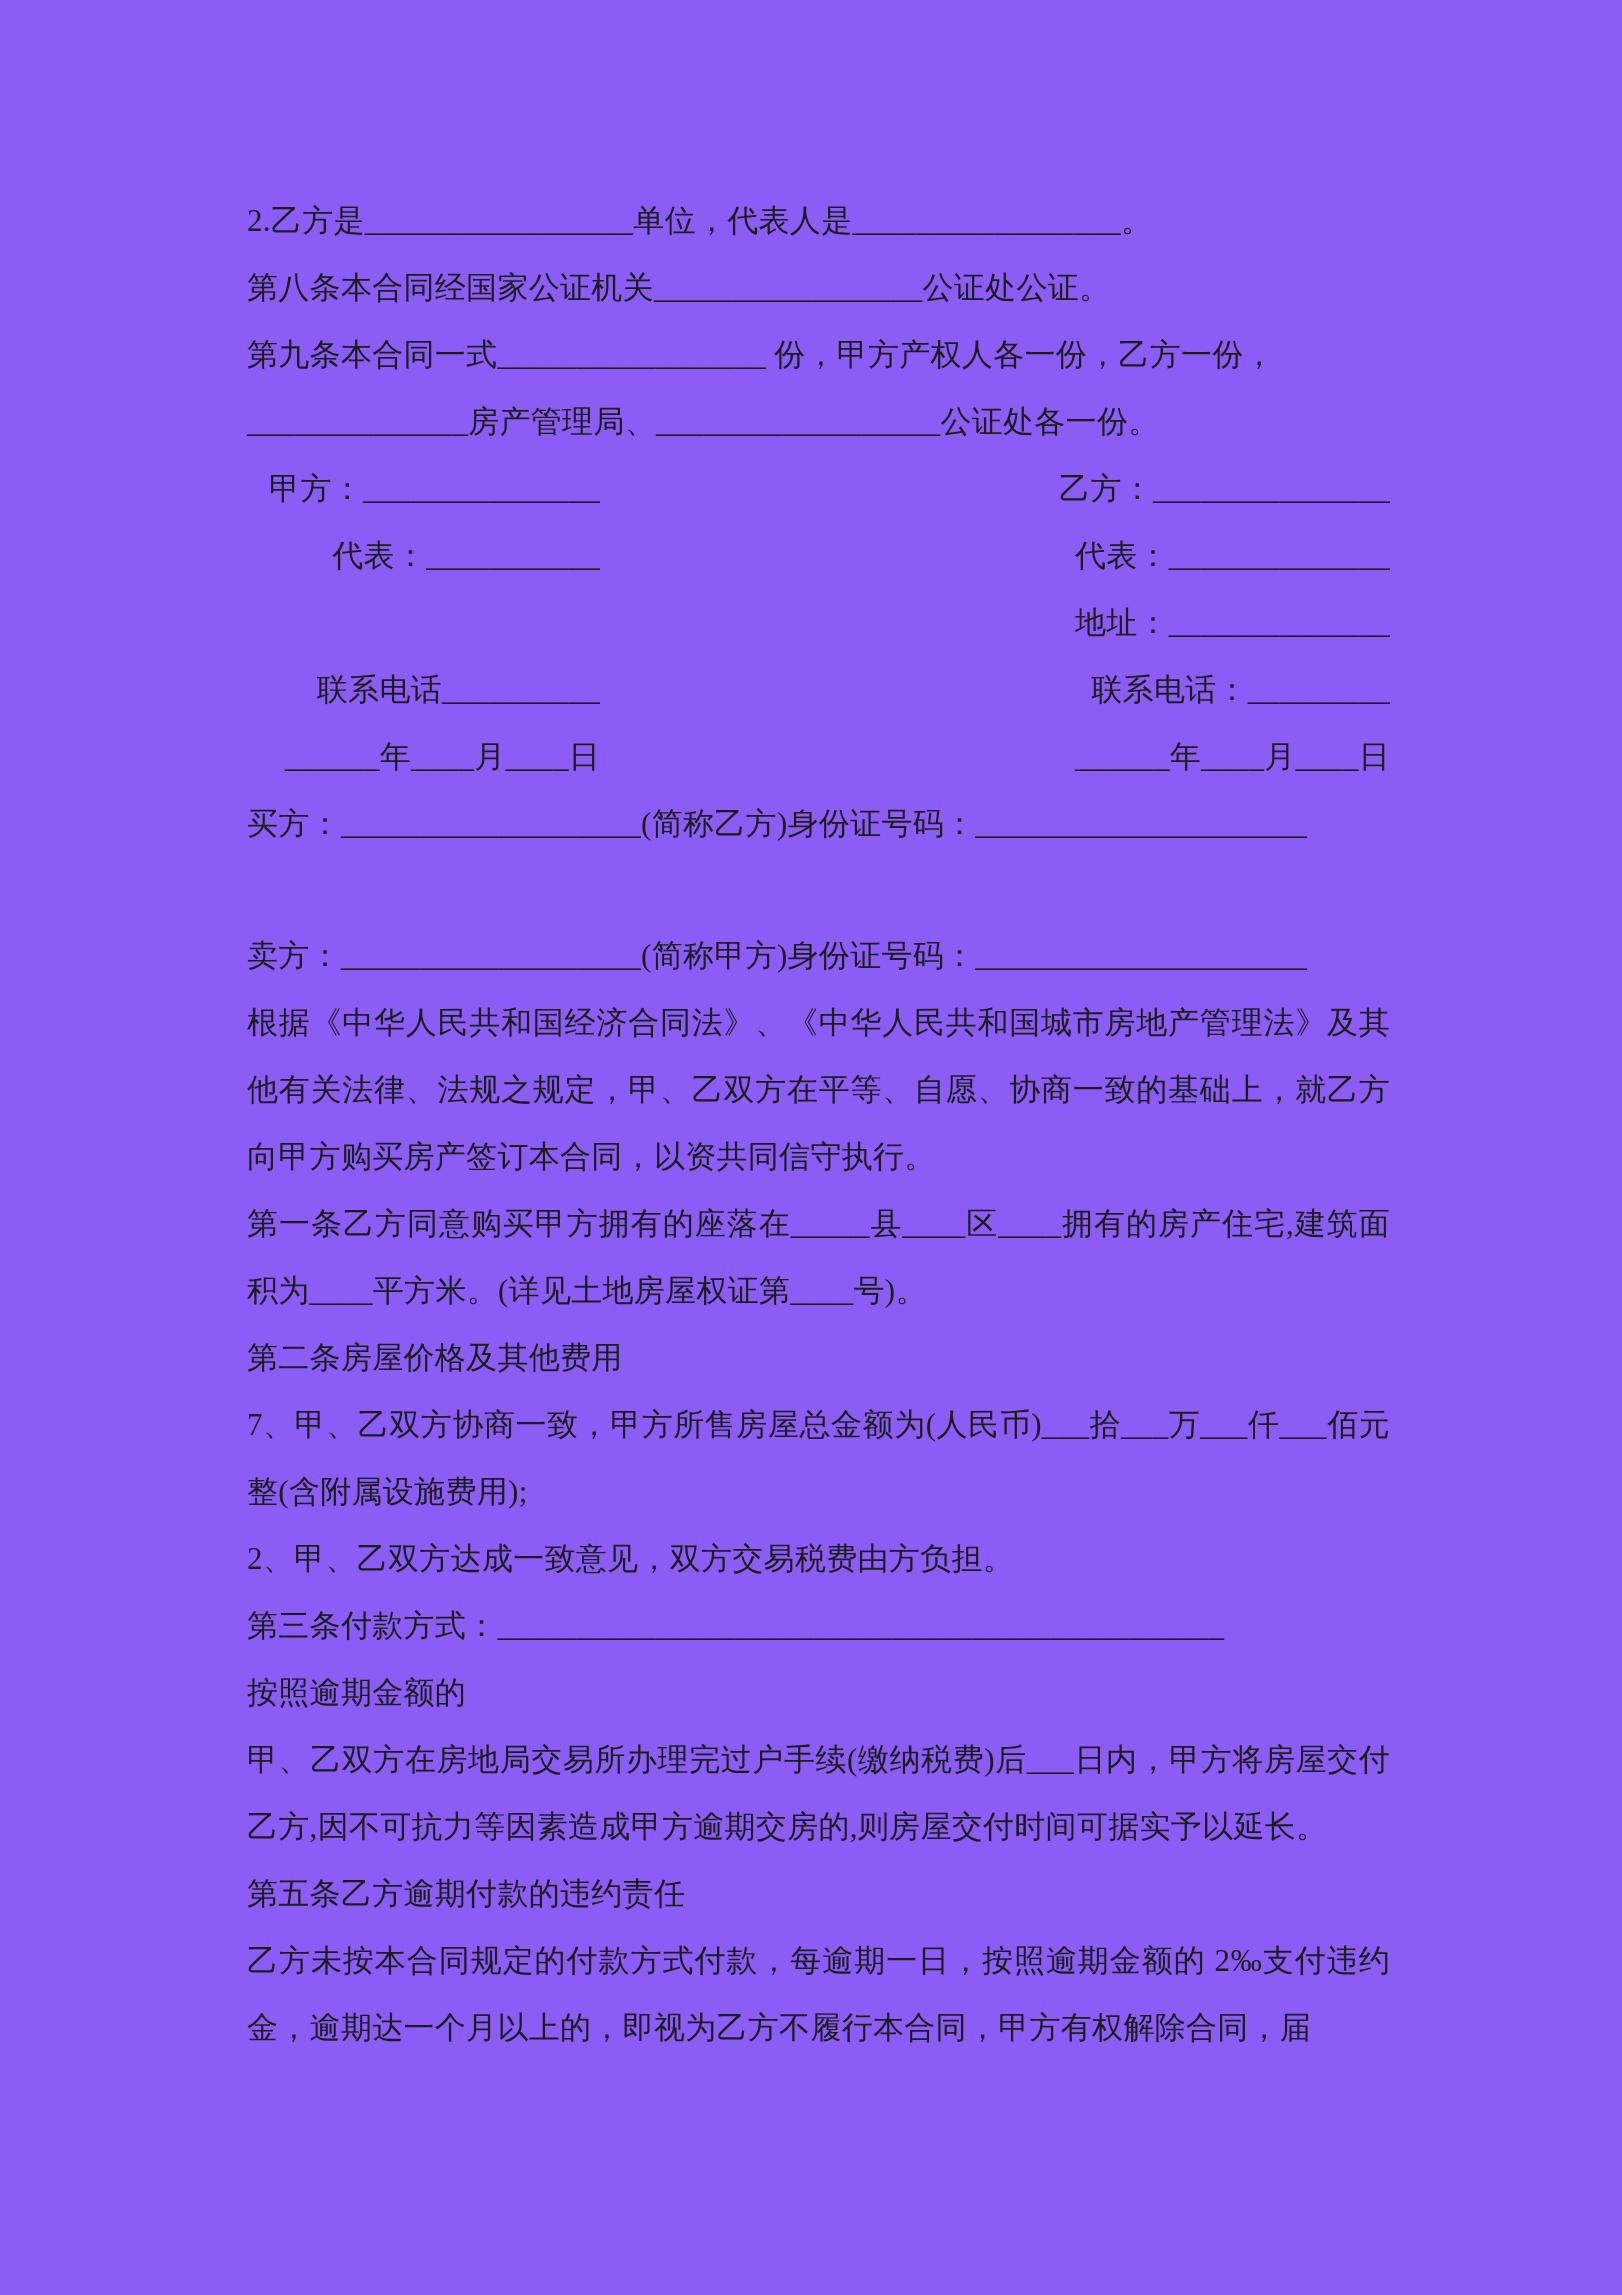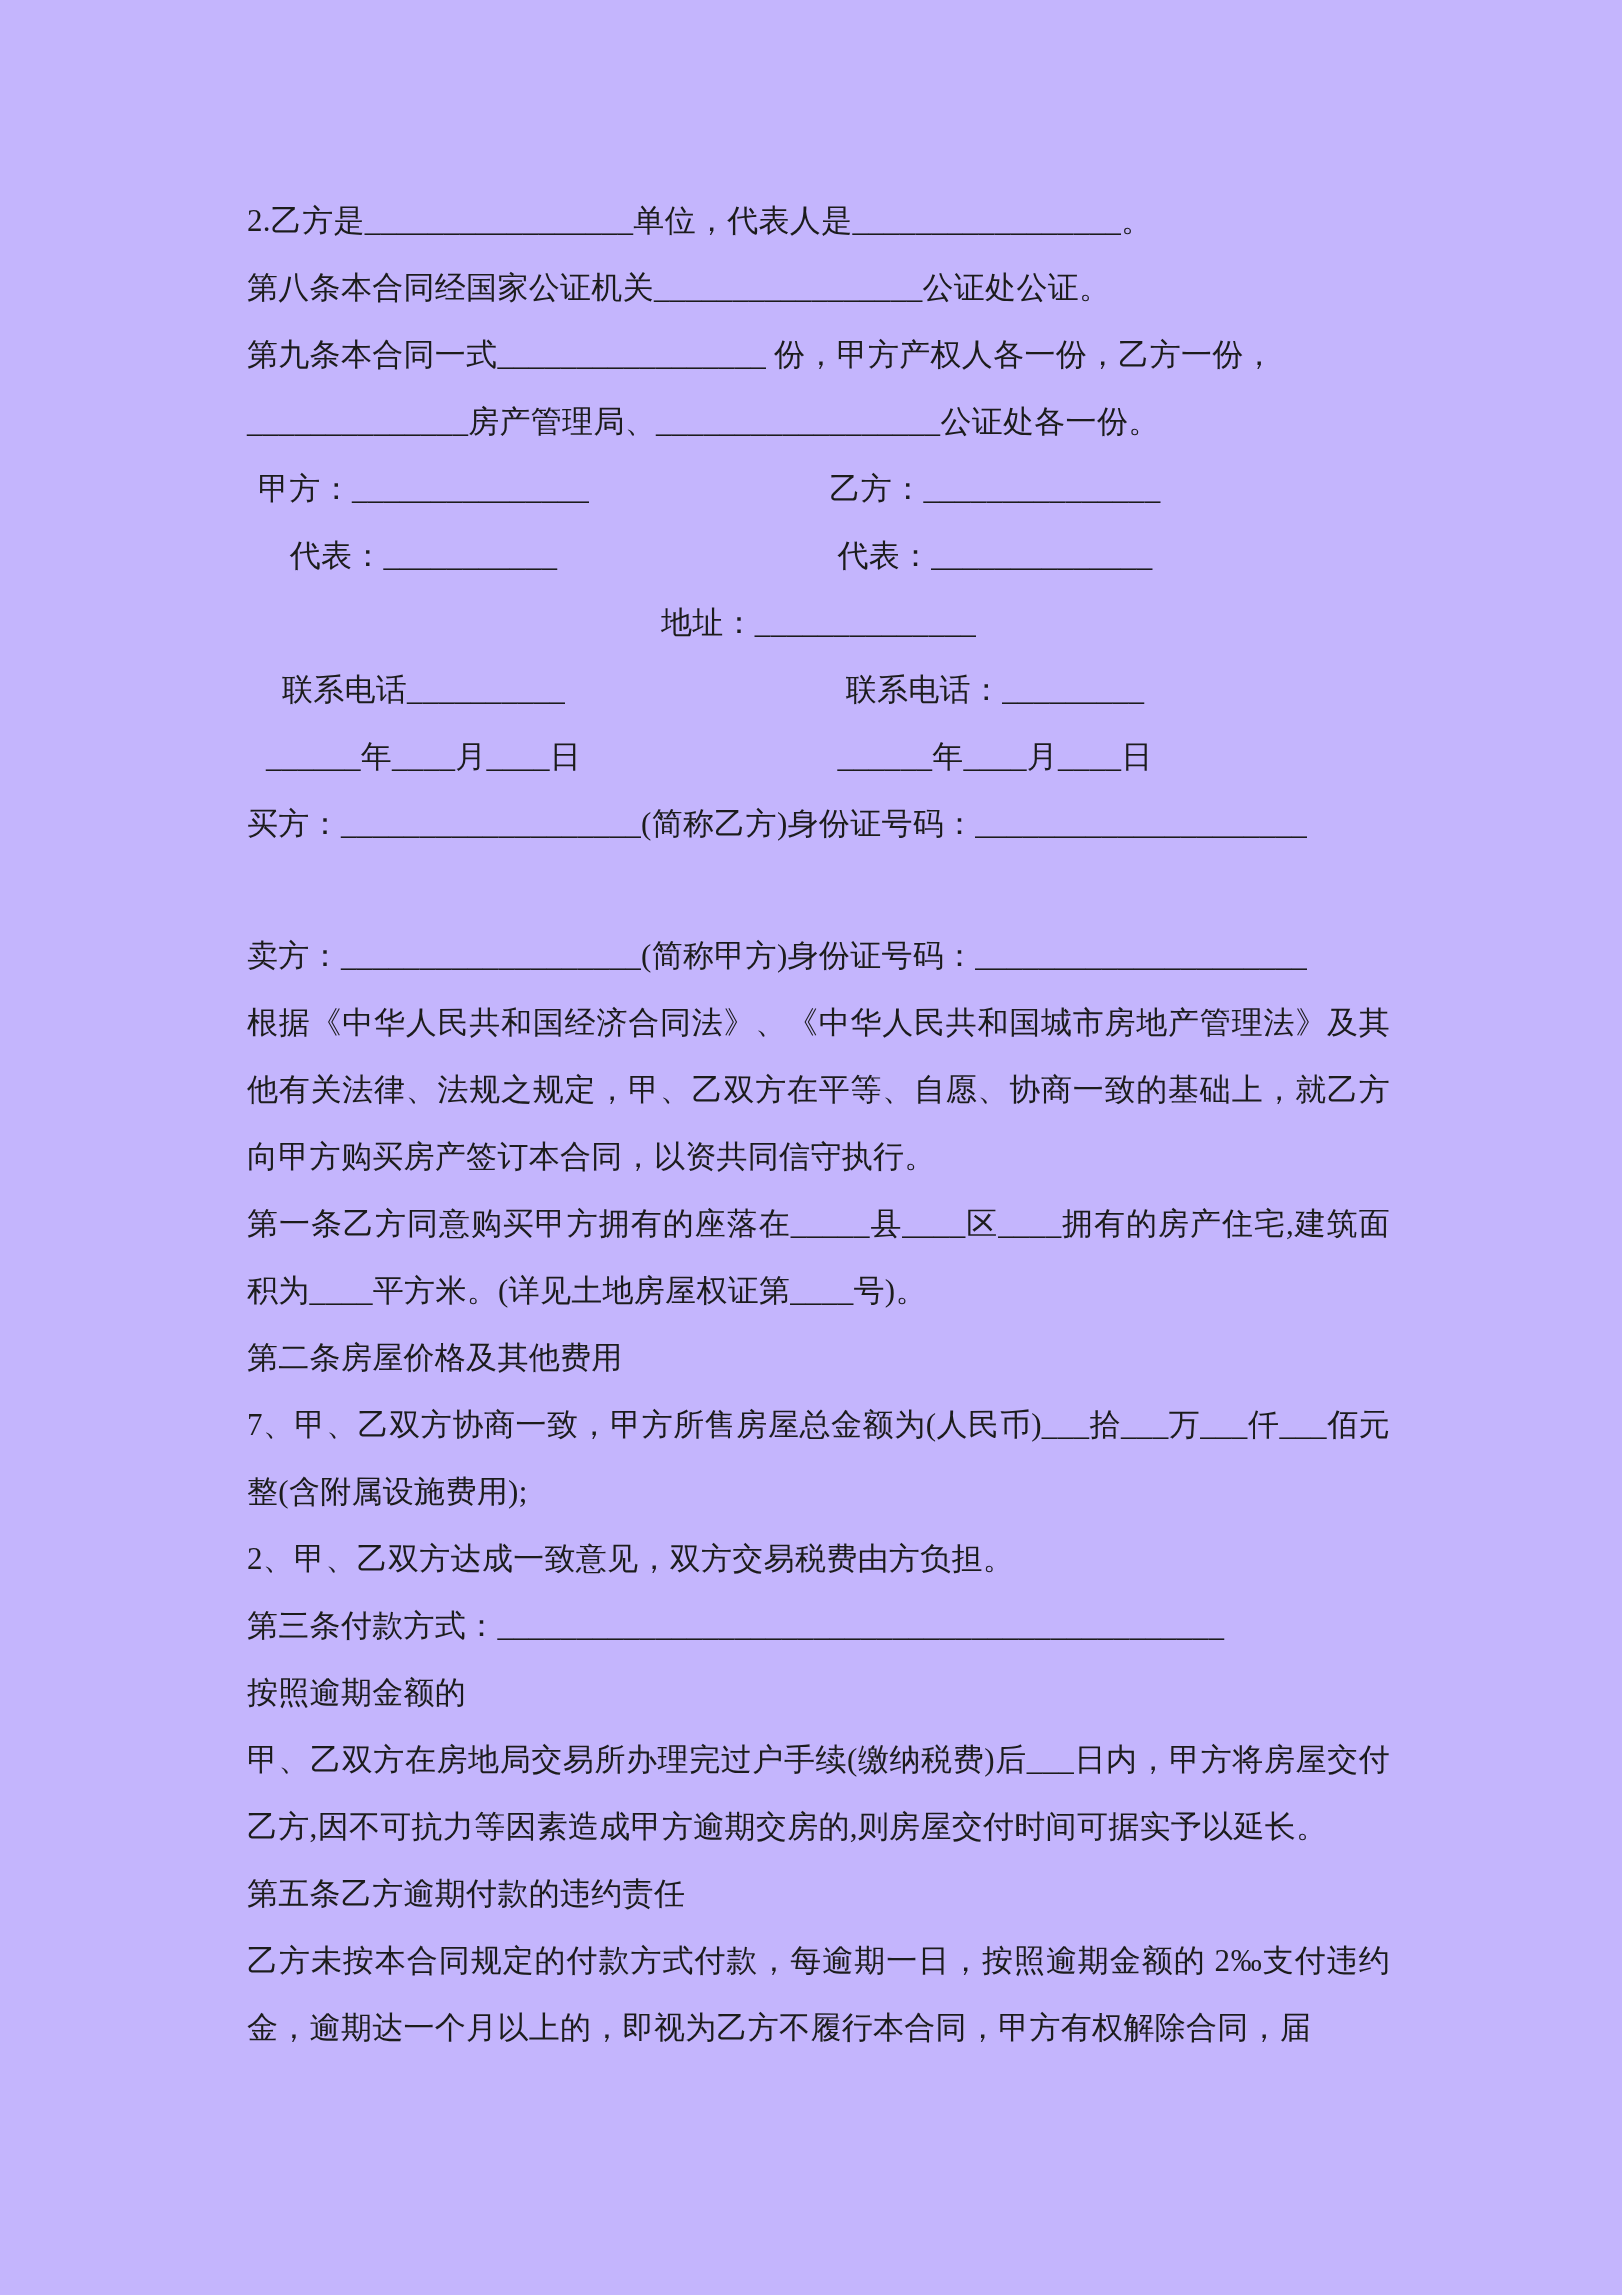--- a/index.html
+++ b/index.html
@@ -6,32 +6,32 @@
   html, body { background: #ffffff; }
   body {
     width: 1623px;
     height: 2295px;
     font-family: "Liberation Serif", "DejaVu Serif", serif;
     color: #1c1c1c;
   }
   .page {
     width: 1623px;
     height: 2295px;
-    background: #c4b5fd;
+    background: #8b5cf6;
     padding: 187px 233px 0 247px;
     overflow: hidden;
   }
   .doc-line, .sig-row {
     font-size: 31px;
     line-height: 67px;
     text-align: justify;
     letter-spacing: 0.3px;
     word-break: break-all;
   }
-  .sig-row { display: flex; text-align: center; }
+  .sig-row { display: flex; text-align: right; }
   .sig-left { flex: 0 0 353px; width: 353px; }
   .sig-right { flex: 1 1 auto; }
   .section-gap { margin-top: 65px; }
 </style>
 </head>
 <body>
 
 <div class="page">
 
   <section>

